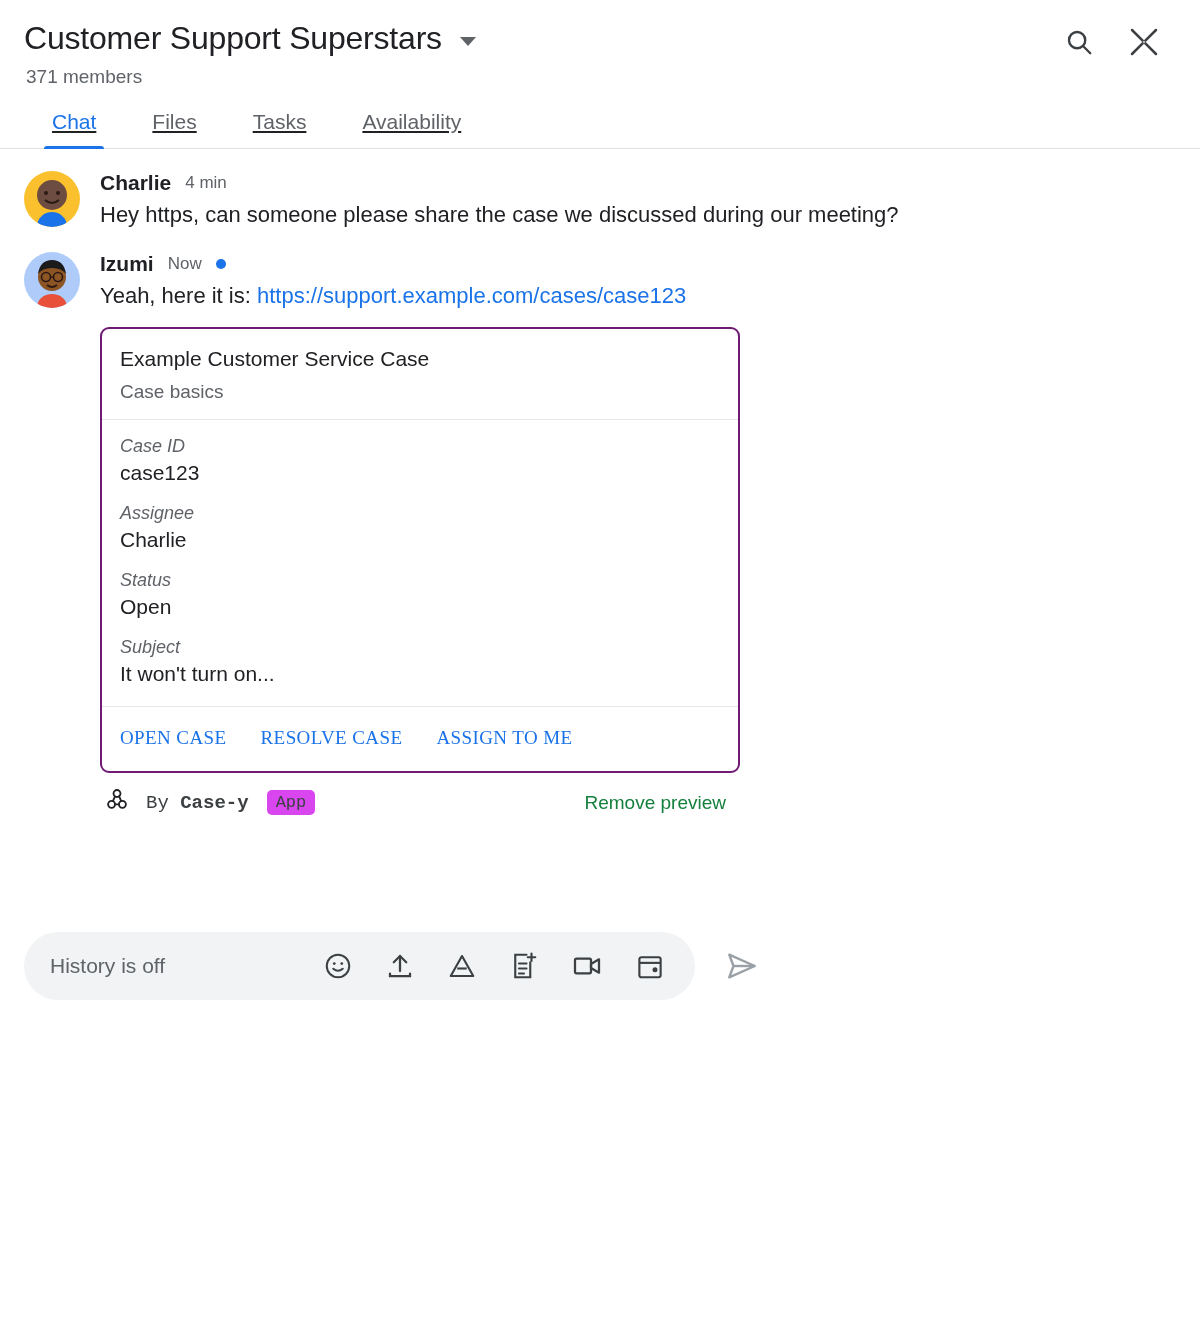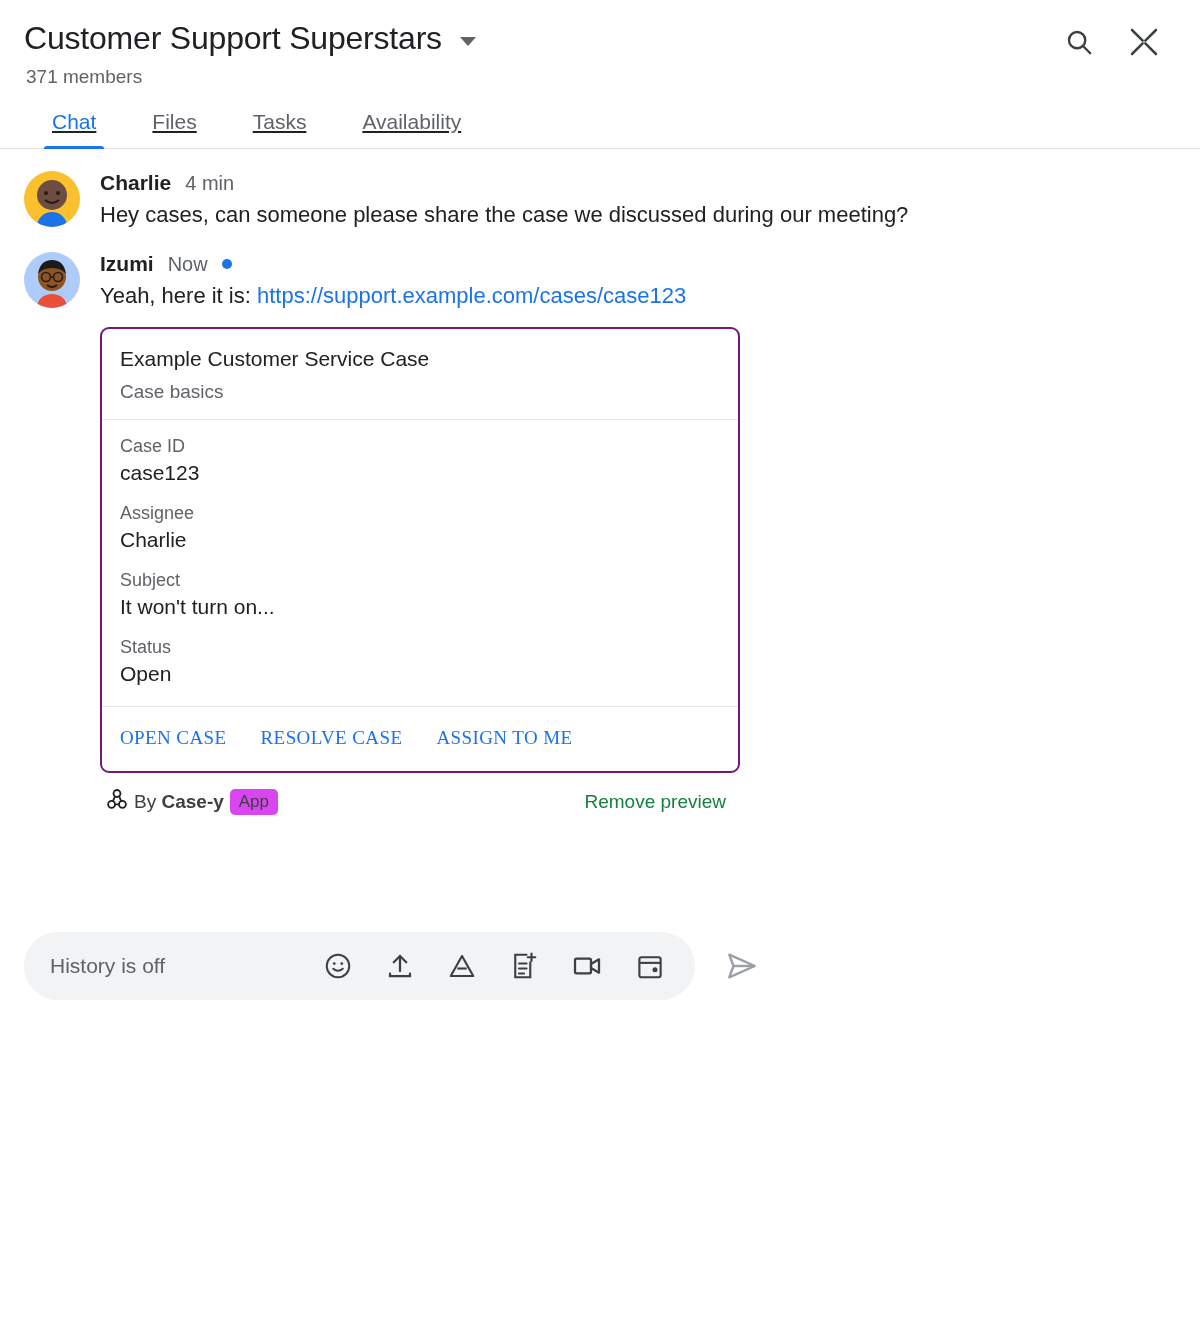--- a/index.html
+++ b/index.html
@@ -132,21 +132,21 @@
     align-items: center;
     gap: 14px;
     margin-bottom: 4px;
   }
   .msg-author {
     font-size: 21px;
     font-weight: 700;
     color: #202124;
   }
   .msg-time {
-    font-size: 20px;
+    font-size: 17px;
     color: #5f6368;
   }
   .unread-dot {
     width: 10px; height: 10px;
     border-radius: 50%;
     background: #1a73e8;
     display: inline-block;
   }
   .msg-text {
     font-size: 22px;
@@ -184,20 +184,21 @@
   .card-fields {
     padding: 16px 18px 18px 18px;
     border-bottom: 1px solid #e4e6e8;
   }
   .field { margin-bottom: 18px; }
   .field:last-child { margin-bottom: 2px; }
   .field-label {
     font-size: 18px;
     color: #5f6368;
     margin-bottom: 4px;
+    font-style: italic;
   }
   .field-value {
     font-size: 21px;
     color: #202124;
   }
   .card-actions {
     display: flex;
     gap: 34px;
     padding: 20px 18px 22px 18px;
   }
@@ -217,21 +218,22 @@
   .attribution {
     display: flex;
     align-items: center;
     width: 640px;
     margin-top: 14px;
     padding-left: 4px;
   }
   .attr-left {
     display: flex;
     align-items: center;
-    gap: 4px;
+    gap: 16px;
+    font-family: Liberation Mono, monospace;
   }
   .attr-text {
     font-size: 19px;
     color: #3c4043;
   }
   .attr-name { font-weight: 700; }
   .app-chip {
     background: #d946ef;
     color: #3c4043;
     font-size: 17px;
@@ -338,21 +340,21 @@
           <circle cx="22" cy="22" r="2" fill="#2b1a14"></circle>
           <circle cx="34" cy="22" r="2" fill="#2b1a14"></circle>
           <path d="M21 29q7 6 14 0" stroke="#2b1a14" stroke-width="2" fill="none"></path>
         </svg>
       </div>
       <div class="msg-body">
         <div class="msg-meta">
           <span class="msg-author">Charlie</span>
           <span class="msg-time">4 min</span>
         </div>
-        <div class="msg-text">Hey cases, can someone please share the case we discussed during our meeting?</div>
+        <div class="msg-text">Hey https, can someone please share the case we discussed during our meeting?</div>
       </div>
     </div>
 
     <div class="msg">
       <div class="avatar">
         <svg width="56" height="56" viewBox="0 0 56 56">
           <rect width="56" height="56" fill="#aecbfa"></rect>
           <path d="M13 56c0-9 7-14 15-14s15 5 15 14z" fill="#e8503a"></path>
           <circle cx="28" cy="25" r="14" fill="#8d5524"></circle>
           <path d="M14 22q2-14 14-14t14 14q-4-6-14-6t-14 6z" fill="#1b1b1b"></path>
@@ -380,26 +382,26 @@
           <div class="card-fields">
             <div class="field">
               <div class="field-label">Case ID</div>
               <div class="field-value">case123</div>
             </div>
             <div class="field">
               <div class="field-label">Assignee</div>
               <div class="field-value">Charlie</div>
             </div>
             <div class="field">
+              <div class="field-label">Status</div>
+              <div class="field-value">Open</div>
+            </div>
+            <div class="field">
               <div class="field-label">Subject</div>
               <div class="field-value">It won't turn on...</div>
-            </div>
-            <div class="field">
-              <div class="field-label">Status</div>
-              <div class="field-value">Open</div>
             </div>
           </div>
           <div class="card-actions">
             <button class="card-action">OPEN CASE</button>
             <button class="card-action">RESOLVE CASE</button>
             <button class="card-action">ASSIGN TO ME</button>
           </div>
         </div>
 
         <div class="attribution">

